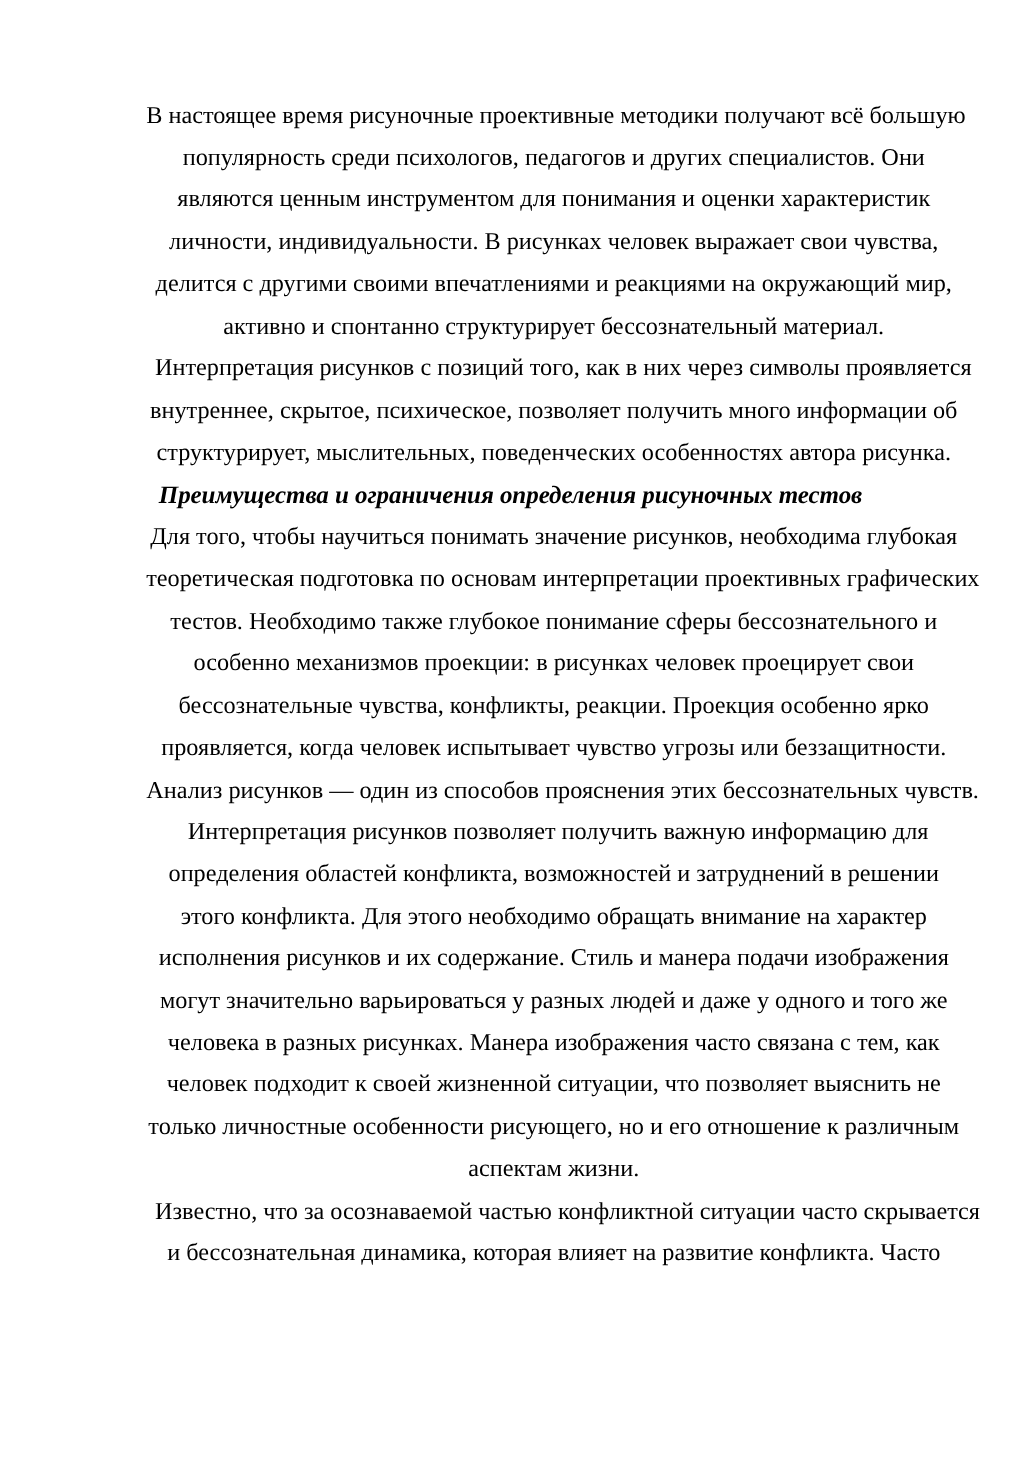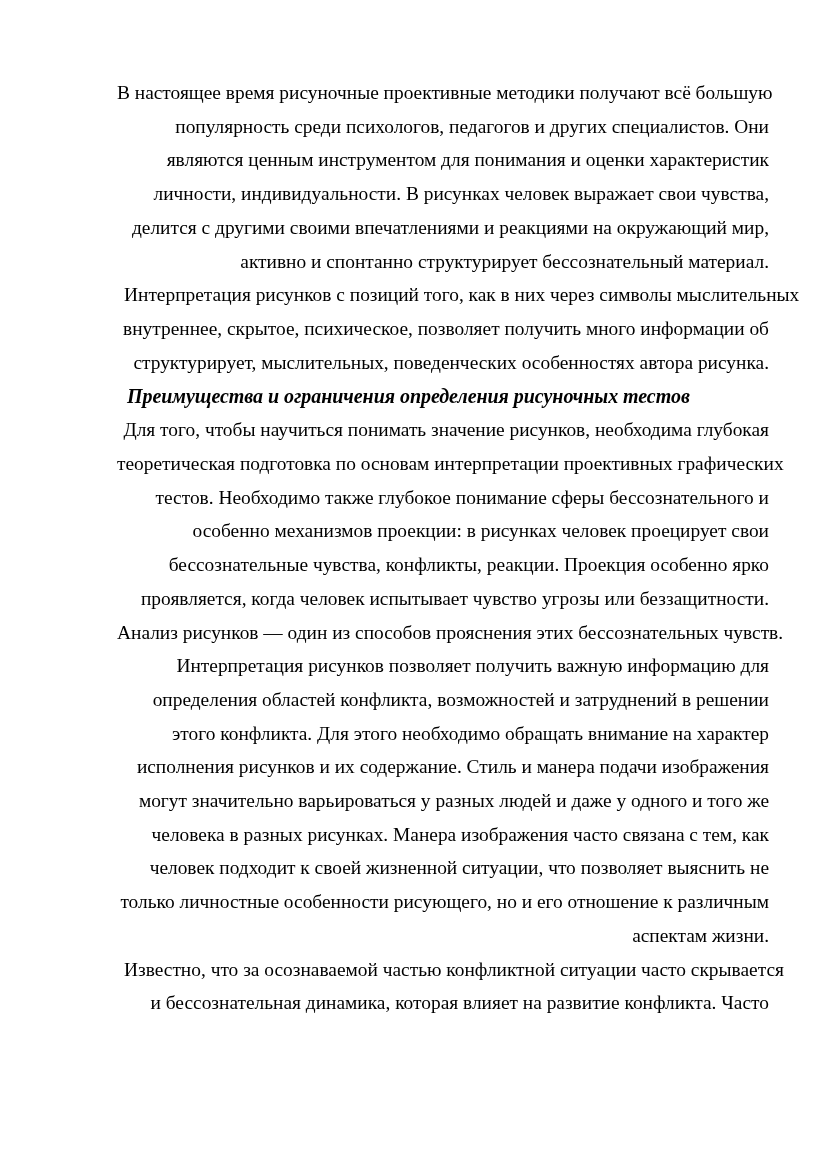--- a/index.html
+++ b/index.html
@@ -50,21 +50,21 @@
     margin: 0;
     text-indent: 10px;
     white-space: nowrap;
     letter-spacing: -0.05px;
   }
 
   .para {
     font-size: 19.4px;
     line-height: 33.7px;
     margin: 0;
-    text-align: right;
+    text-align: center;
     white-space: pre-wrap;
   }
 
   .lines {
     display: block;
   }
   .lines > span {
     display: block;
     white-space: nowrap;
   }
@@ -74,21 +74,21 @@
 </style>
 </head>
 <body>
 
 <div class="page">
   <div class="content">
 
 
     <div class="para lines"><span>В настоящее время рисуночные проективные методики получают всё большую</span><span>популярность среди психологов, педагогов и других специалистов. Они</span><span>являются ценным инструментом для понимания и оценки характеристик</span><span>личности, индивидуальности. В рисунках человек выражает свои чувства,</span><span>делится с другими своими впечатлениями и реакциями на окружающий мир,</span><span>активно и спонтанно структурирует бессознательный материал.</span></div>
 
-    <div class="para lines"><span class="ind">Интерпретация рисунков с позиций того, как в них через символы мыслительных</span><span>внутреннее, скрытое, психическое, позволяет получить много информации об</span><span>структурирует, мыслительных, поведенческих особенностях автора рисунка.</span></div>
+    <div class="para lines"><span class="ind">Интерпретация рисунков с позиций того, как в них через символы проявляется</span><span>внутреннее, скрытое, психическое, позволяет получить много информации об</span><span>структурирует, мыслительных, поведенческих особенностях автора рисунка.</span></div>
 
     <h2 class="doc-subheading">Преимущества и ограничения определения рисуночных тестов</h2>
 
     <div class="para lines"><span>Для того, чтобы научиться понимать значение рисунков, необходима глубокая</span><span>теоретическая подготовка по основам интерпретации проективных графических</span><span>тестов. Необходимо также глубокое понимание сферы бессознательного и</span><span>особенно механизмов проекции: в рисунках человек проецирует свои</span><span>бессознательные чувства, конфликты, реакции. Проекция особенно ярко</span><span>проявляется, когда человек испытывает чувство угрозы или беззащитности.</span><span>Анализ рисунков — один из способов прояснения этих бессознательных чувств.</span></div>
 
     <div class="para lines"><span class="ind">Интерпретация рисунков позволяет получить важную информацию для</span><span>определения областей конфликта, возможностей и затруднений в решении</span><span>этого конфликта. Для этого необходимо обращать внимание на характер</span><span>исполнения рисунков и их содержание. Стиль и манера подачи изображения</span><span>могут значительно варьироваться у разных людей и даже у одного и того же</span><span>человека в разных рисунках. Манера изображения часто связана с тем, как</span><span>человек подходит к своей жизненной ситуации, что позволяет выяснить не</span><span>только личностные особенности рисующего, но и его отношение к различным</span><span>аспектам жизни.</span></div>
 
     <div class="para lines"><span class="ind">Известно, что за осознаваемой частью конфликтной ситуации часто скрывается</span><span>и бессознательная динамика, которая влияет на развитие конфликта. Часто</span></div>
 
   </div>

